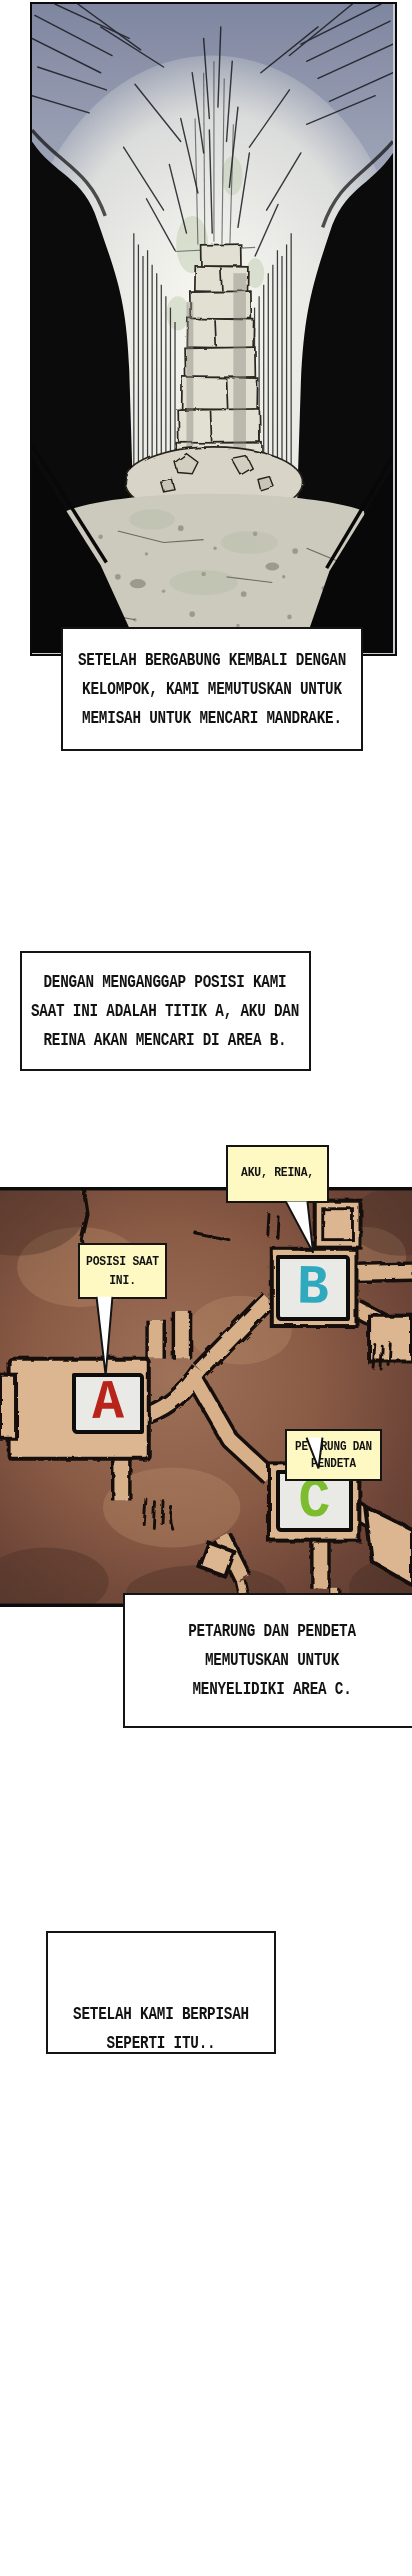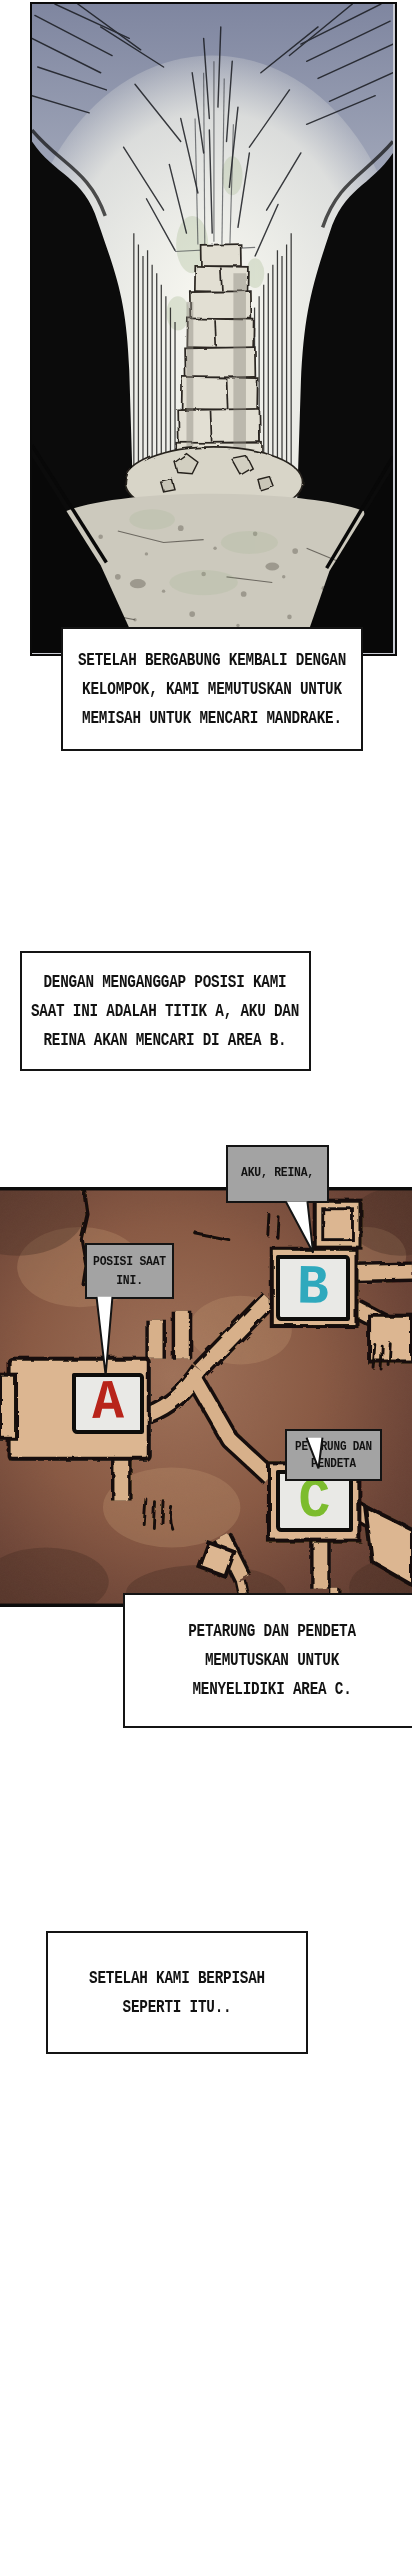--- a/index.html
+++ b/index.html
@@ -20,21 +20,21 @@
     display:flex; align-items:center; justify-content:center; z-index:10;
   }
   .comic-text {
     font-weight:bold; color:#121212; text-align:center;
     font-size:14.3px; line-height:23px; letter-spacing:-0.2px;
     transform:scaleY(1.28);
   }
   
   .map-wrap { position:absolute; left:0; top:1187px; width:412px; height:420px; z-index:1; }
   .bubble {
-    position:absolute; background:#a3a3a3; border:2.3px solid #141414;
+    position:absolute; background:#fef9c3; border:2.3px solid #141414;
     display:flex; align-items:center; justify-content:center; z-index:5;
   }
   .bubble .comic-text { font-size:11.4px; line-height:15.5px; transform:scaleY(1.2); }
   .tail { position:absolute; z-index:6; }
   .marker {
     position:absolute; background:#e9e9e6; border:4px solid #0e0d0b;
     border-radius:1.7px 4.6px 2.3px 5.2px;
     display:flex; align-items:center; justify-content:center; z-index:3;
   }
   .marker-letter {
@@ -360,21 +360,21 @@
 
   <div class="bubble" style="left:226px; top:1145px; width:103px; height:58px;">
     <div class="comic-text">
       <div>AKU, REINA,</div>
     </div>
   </div>
   <svg class="tail" style="left:280px; top:1198px;" width="40" height="57" viewBox="0 0 70 100">
     <path d="M10,6 L58,96 L48,6" fill="#ffffff" stroke="#141414" stroke-width="3.5"></path>
   </svg>
 
-  <div class="bubble" style="left:85px; top:1243px; width:89px; height:56px;">
+  <div class="bubble" style="left:78px; top:1243px; width:89px; height:56px;">
     <div class="comic-text">
       <div>POSISI SAAT</div>
       <div>INI.</div>
     </div>
   </div>
   <svg class="tail" style="left:92px; top:1293px;" width="25" height="85" viewBox="0 0 44 148">
     <path d="M8,6 L24,144 L36,6" fill="#ffffff" stroke="#141414" stroke-width="3.5"></path>
   </svg>
 
   <div class="bubble" style="left:285px; top:1388px; width:97px; height:52px;margin-top:41px;">
@@ -388,21 +388,21 @@
   </svg>
 
   <div class="nbox" style="left:123px; top:1593px; width:298px; height:135px;">
     <div class="comic-text">
       <div>PETARUNG DAN PENDETA</div>
       <div>MEMUTUSKAN UNTUK</div>
       <div>MENYELIDIKI AREA C.</div>
     </div>
   </div>
 
-  <div class="nbox" style="left:46px; top:1931px; width:262px; height:123px; border-width:2.3px;">
+  <div class="nbox" style="left:46px; top:1931px; width:230px; height:123px; border-width:2.3px;align-items:flex-end;">
     <div class="comic-text">
       <div>SETELAH KAMI BERPISAH</div>
       <div>SEPERTI ITU..</div>
     </div>
   </div>
 
 </div>
 
 
 </body></html>

